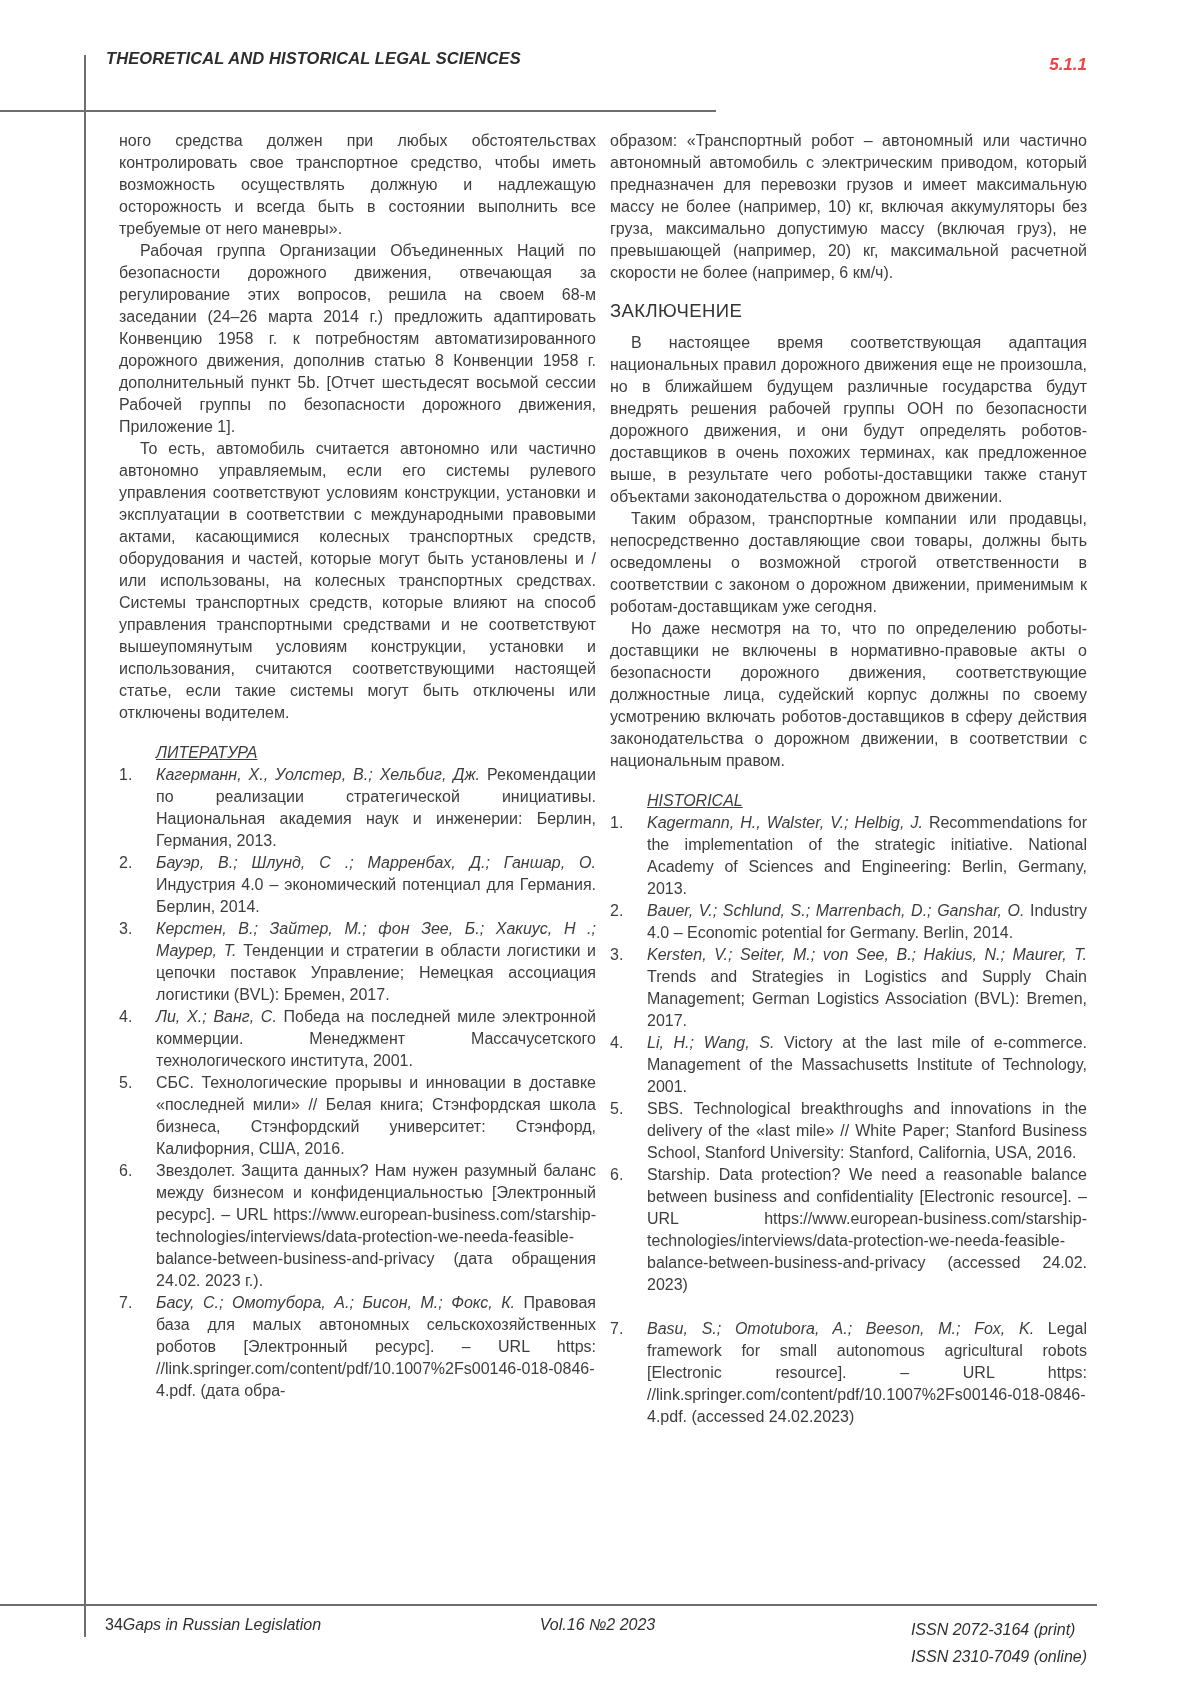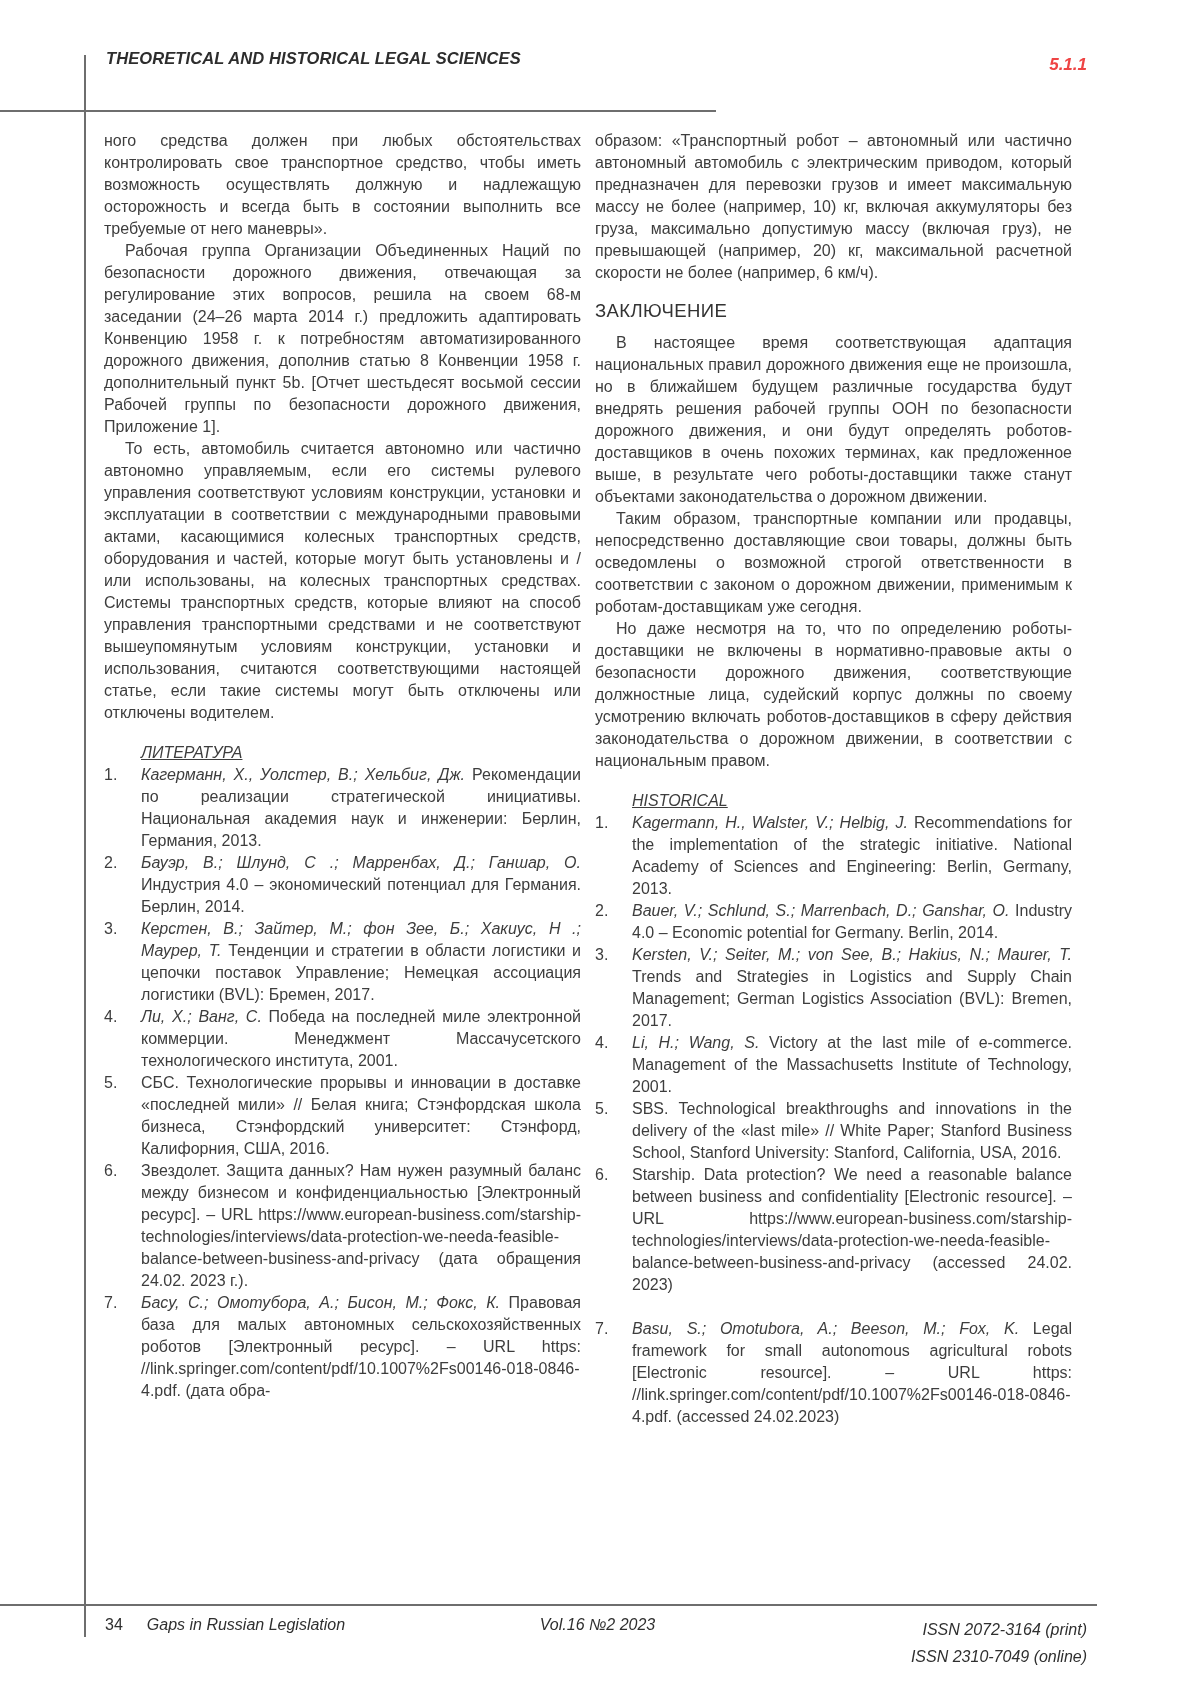--- a/index.html
+++ b/index.html
@@ -9,41 +9,41 @@
     -webkit-font-smoothing:antialiased;
   }
   .vrule{position:absolute;left:84px;top:55px;width:2px;height:1582px;background:#6e6e6e;}
   .header-rule{position:absolute;left:0;top:110px;width:716px;height:2px;background:#6e6e6e;}
   .footer-rule{position:absolute;left:0;top:1604px;width:1097px;height:2px;background:#6e6e6e;}
 
   .page-header{position:absolute;left:106px;top:47px;}
   .rubric{font-weight:bold;font-style:italic;font-size:16.5px;line-height:23px;color:#2d2d2d;letter-spacing:0.1px;}
   .section-number{position:absolute;right:113px;top:55px;font-weight:bold;font-style:italic;font-size:17px;color:#ef4444;}
 
-  .content{position:absolute;left:104px;top:130px;width:985px;height:1462px;overflow:hidden;display:flex;gap:14px;}
+  .content{position:absolute;left:119px;top:130px;width:985px;height:1462px;overflow:hidden;display:flex;gap:14px;}
   .col{width:477px;}
 
   .para{font-size:16px;line-height:22px;text-align:justify;margin:0;}
   .para.indent{text-indent:21px;}
 
   .concl-heading{font-size:18.5px;font-weight:normal;letter-spacing:0.4px;color:#333;margin:16px 0 10px 0;}
 
   .ref-heading{font-size:16px;font-style:italic;text-decoration:underline;margin:20px 0 2px 37px;color:#3d3d3d;}
   .ref-list{margin:0;padding:0;list-style:none;}
   .ref-item{position:relative;padding-left:37px;font-size:16px;line-height:22px;text-align:justify;}
   .ref-num{position:absolute;left:0;top:0;font-style:normal;}
   .ref-authors{font-style:italic;}
   .gap-before{margin-top:22px;}
 
   .page-footer{position:absolute;left:105px;top:1616px;width:985px;font-size:16px;color:#2f2f2f;}
   .footer-left{position:absolute;left:0;top:0;white-space:nowrap;}
-  .footer-page-num{font-style:normal;display:inline-block;margin-right:24px;}
+  .footer-page-num{font-style:normal;display:inline-block;}
   .footer-journal{font-style:italic;}
   .footer-center{position:absolute;left:0;width:100%;text-align:center;top:0;font-style:italic;}
-  .footer-right{position:absolute;right:3px;top:0;text-align:right;font-style:italic;line-height:27px;}
+  .footer-right{position:absolute;right:3px;top:0;font-style:italic;line-height:27px;}
 </style>
 </head>
 <body>
 
 <div class="vrule"></div>
 <div class="header-rule"></div>
 <div class="footer-rule"></div>
 
 <div class="page-header">
   <div class="rubric">THEORETICAL AND HISTORICAL LEGAL SCIENCES</div>

